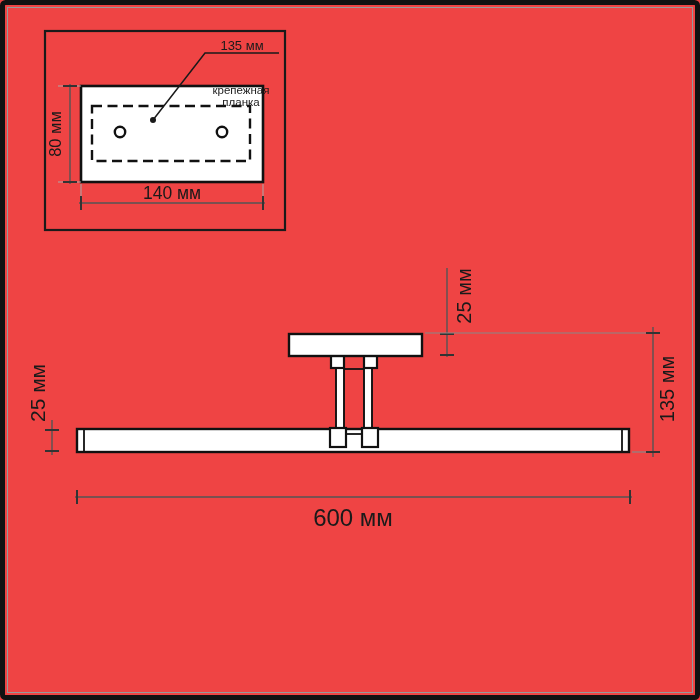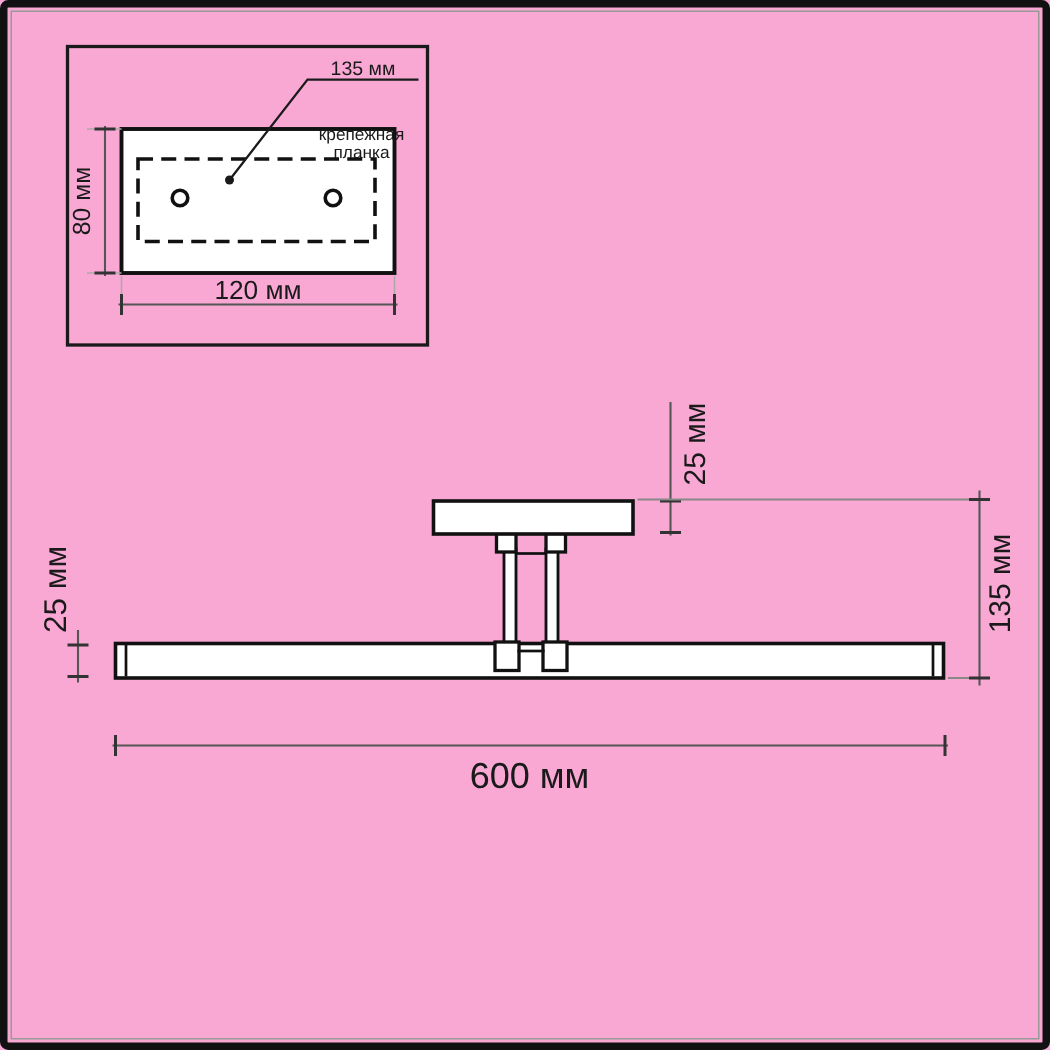--- a/index.html
+++ b/index.html
@@ -1,17 +1,17 @@
 <!DOCTYPE html>
 <html><head>
 <meta charset="utf-8">
 <style>
   html,body{margin:0;padding:0;background:#fff;}
   #canvas{
-    position:relative;width:700px;height:700px;background:#f9a8d4;
+    position:relative;width:700px;height:700px;background:#ef4444;
     font-family:"Liberation Sans",sans-serif;overflow:hidden;
   }
   svg{position:absolute;left:0;top:0;}
   .lbl{
     position:absolute;color:#1a1a1a;text-align:center;
     font-family:"Liberation Sans",sans-serif;line-height:1.05;
     white-space:pre-line;
   }
   .rot{transform:rotate(-90deg);}
   .fs13{font-size:13px;}
@@ -88,21 +88,21 @@
     <line x1="630" y1="490" x2="630" y2="504" stroke="#333333" stroke-width="2"></line>
   </svg>
 
   <div class="lbl fs13" style="left:205px;top:39px;width:74px;">135 мм</div>
 
   <div class="lbl fs11" style="left:201px;top:56px;width:80px;">крепежная
 планка</div>
 
   <div class="lbl rot fs16" style="left:28px;top:126px;width:54px;height:16px;">80 мм</div>
 
-  <div class="lbl fs17" style="left:122px;top:184px;width:100px;">120 мм</div>
+  <div class="lbl fs17" style="left:122px;top:184px;width:100px;">140 мм</div>
 
   <div class="lbl rot fs21" style="left:4px;top:384px;width:64px;height:18px;">25 мм</div>
 
   <div class="lbl rot fs20" style="left:433px;top:287px;width:60px;height:18px;">25 мм</div>
 
   <div class="lbl rot fs20" style="left:631px;top:380px;width:70px;height:18px;">135 мм</div>
 
   <div class="lbl fs24" style="left:253px;top:505px;width:200px;">600 мм</div>
 
 </div>

